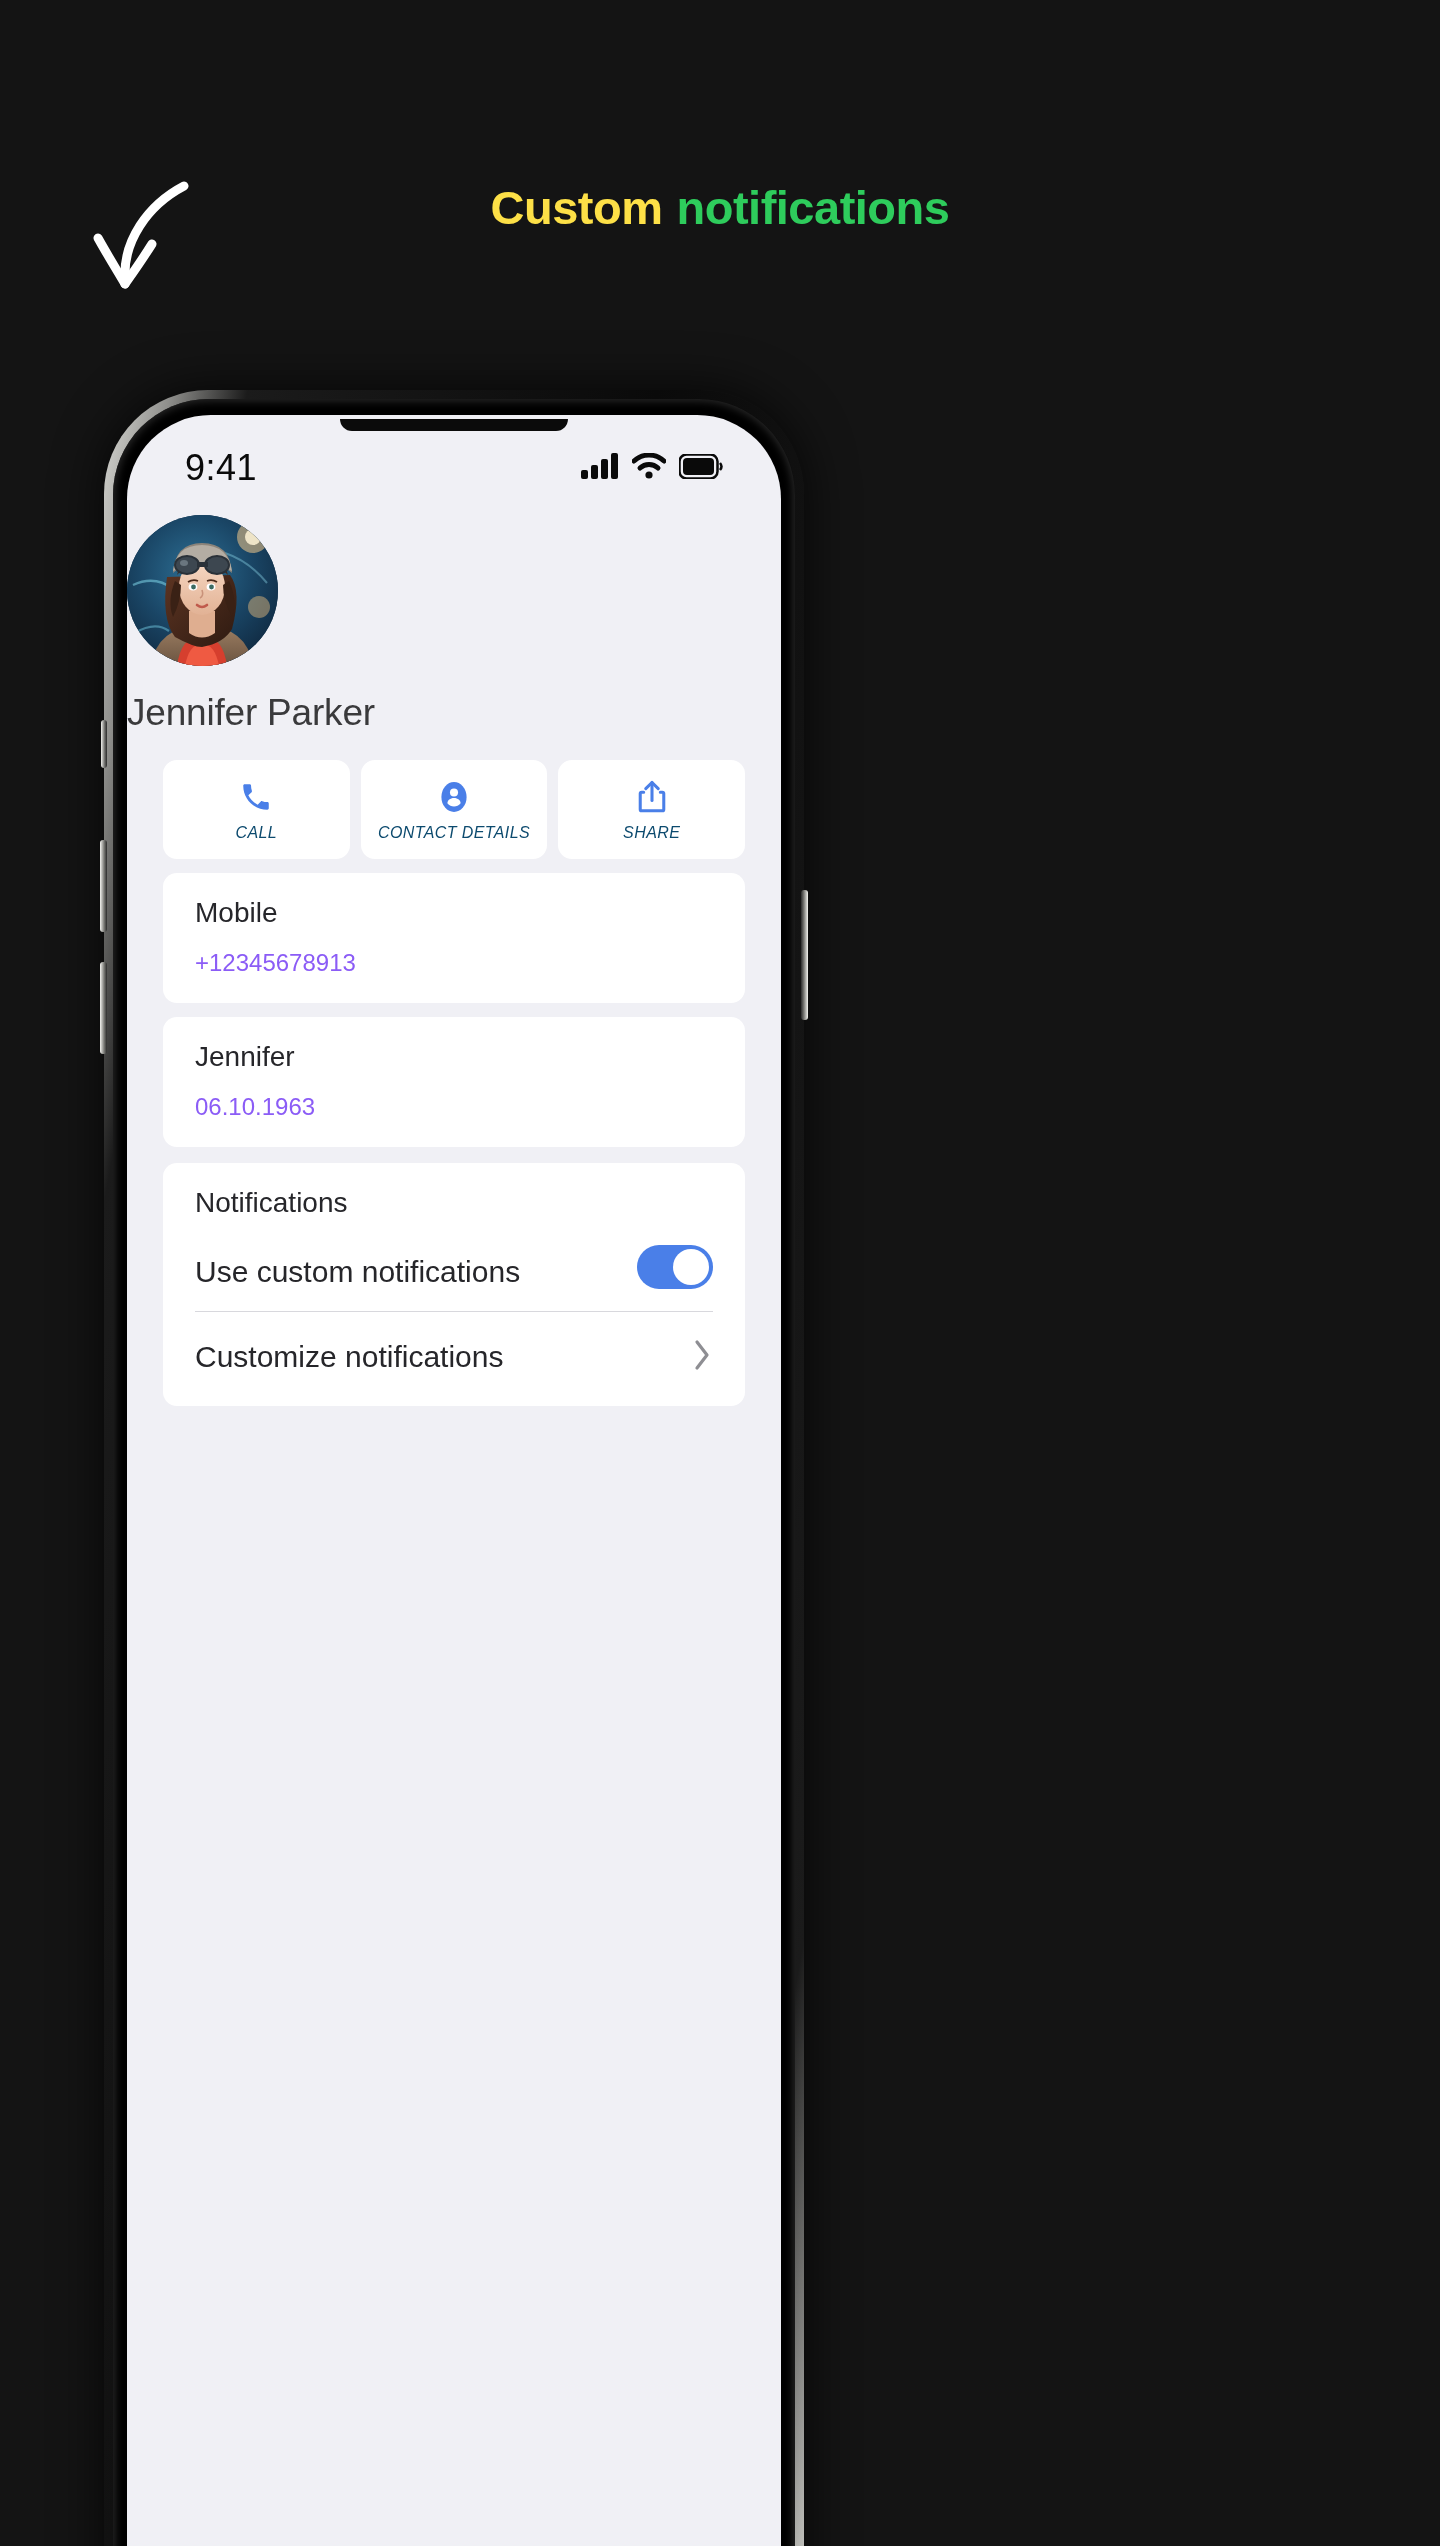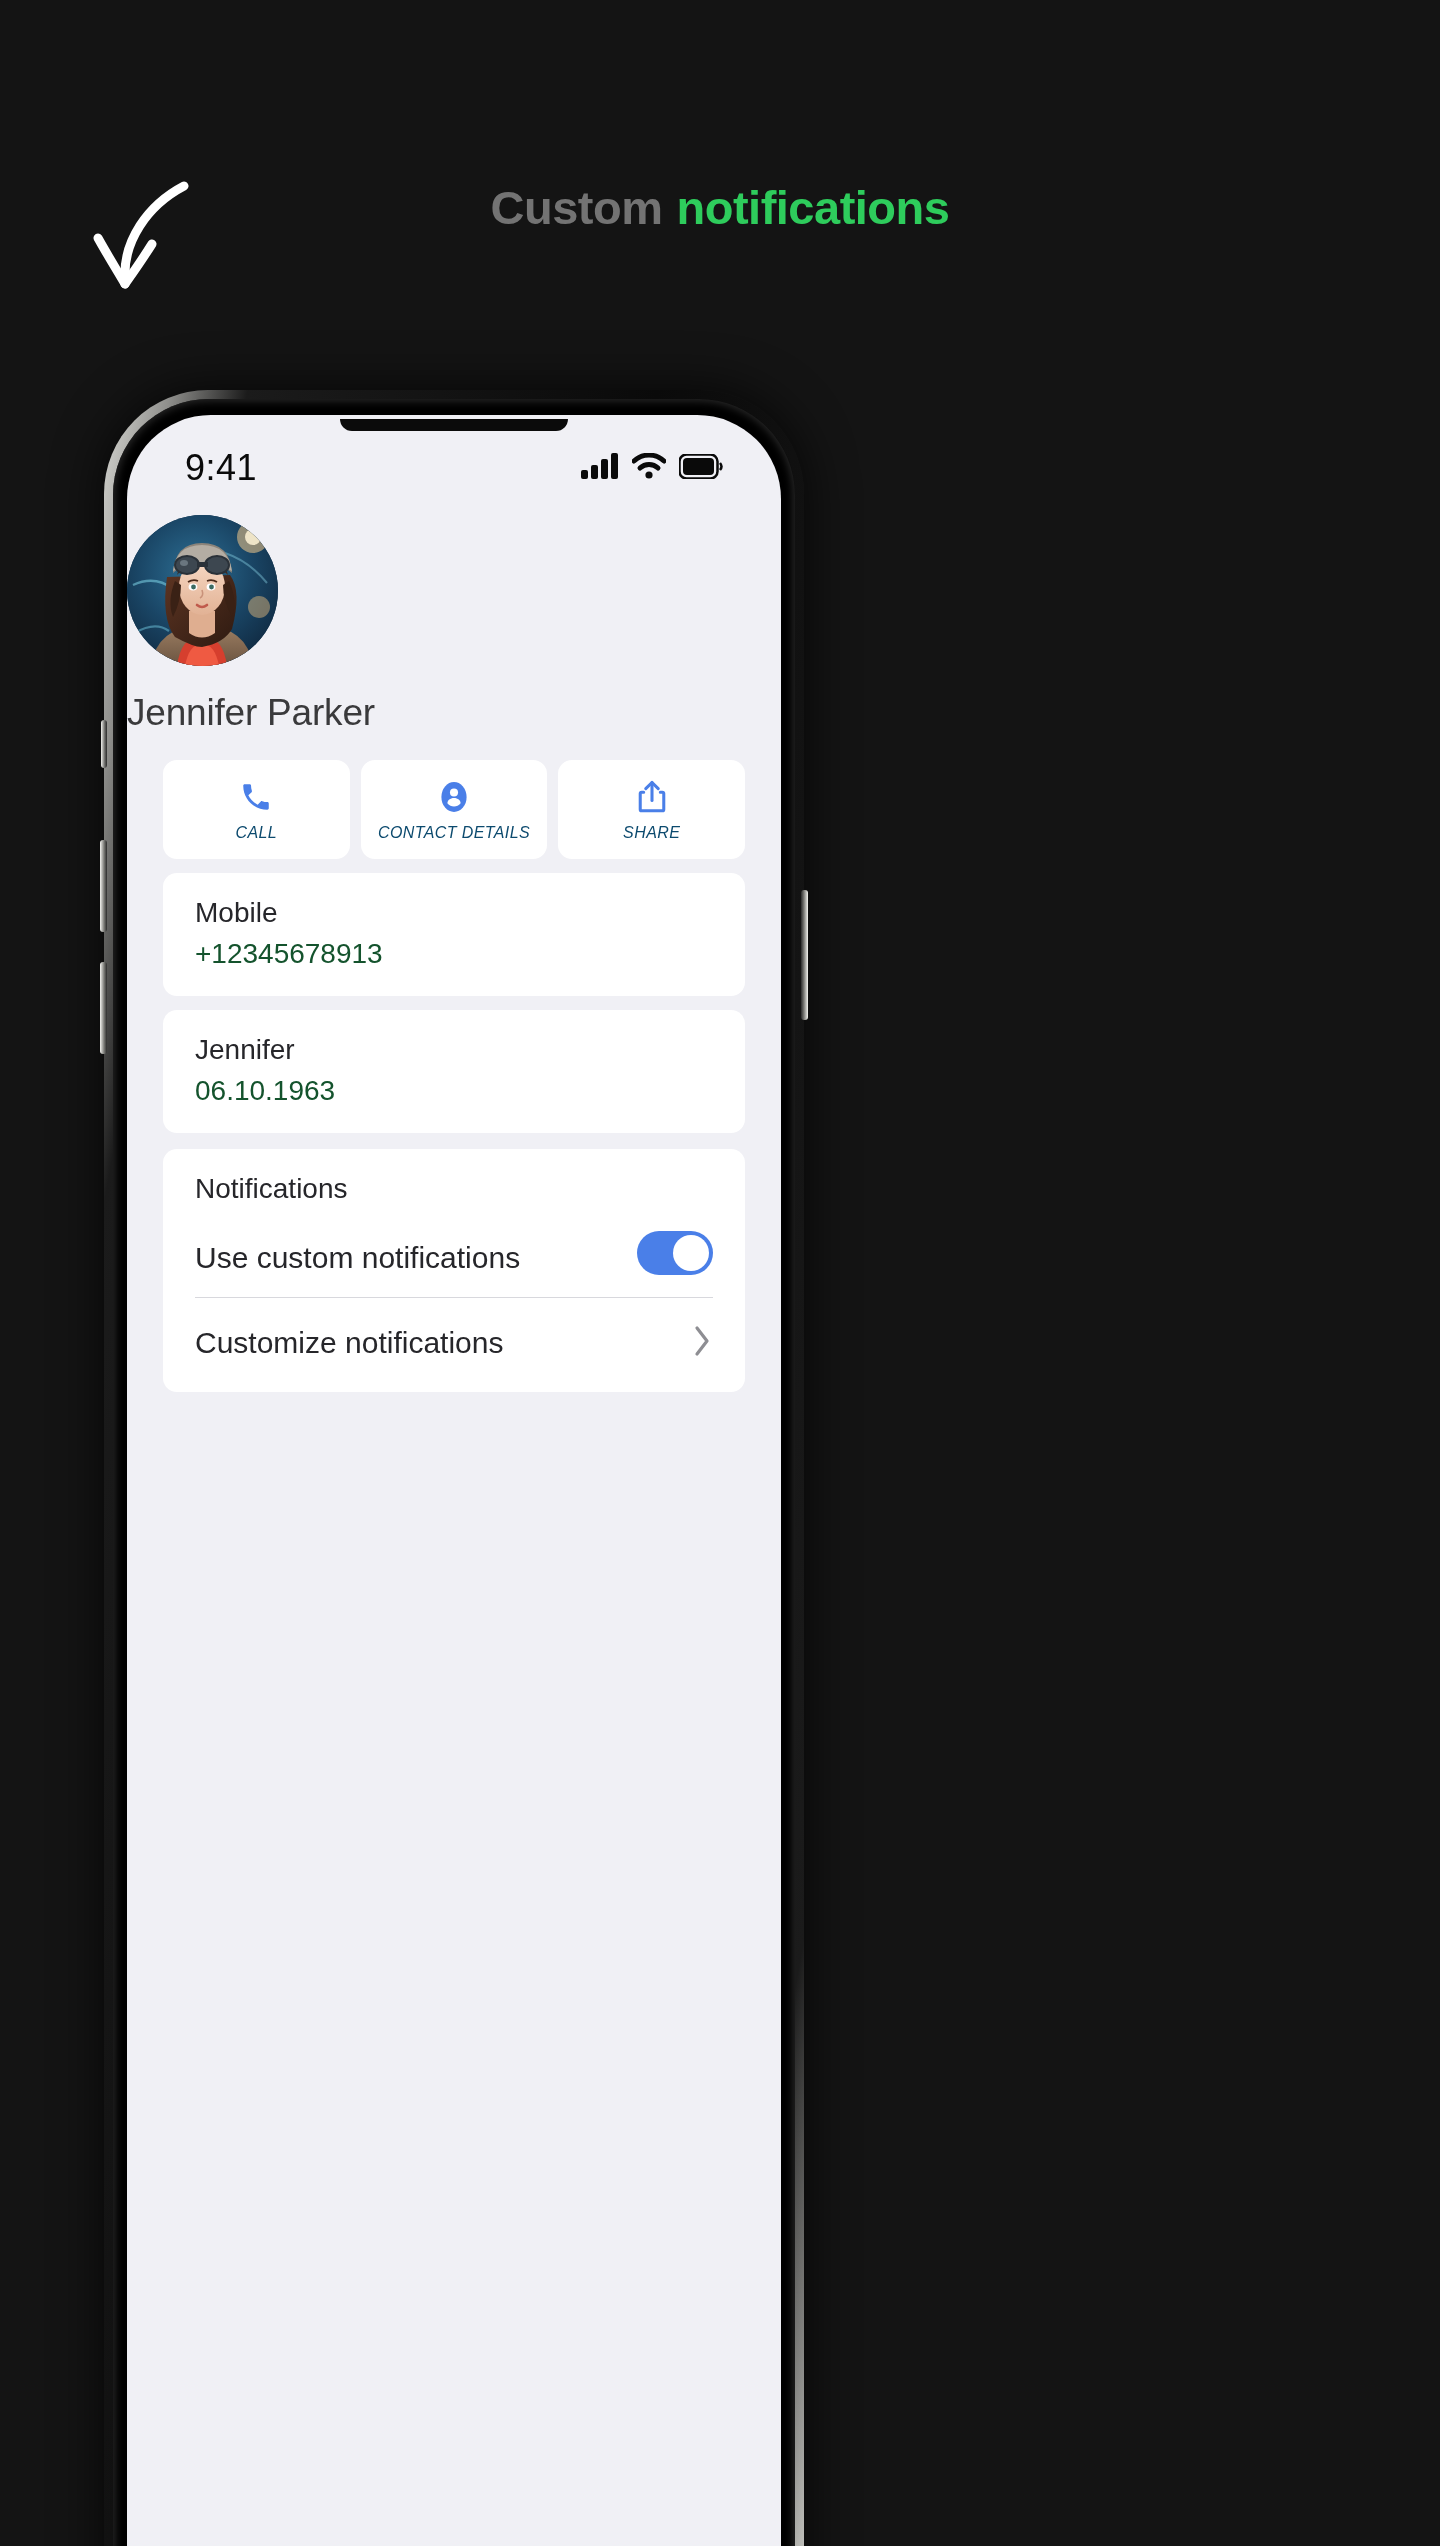--- a/index.html
+++ b/index.html
@@ -11,21 +11,21 @@
   }
   .stage { position:relative; width:1440px; height:2546px; background:#141414; }
 
   
   .headline {
     position:absolute; left:0; top:180px; width:1440px;
     text-align:center;
     font-size:47px; font-weight:bold; letter-spacing:-0.5px;
     white-space:nowrap;
   }
-  .headline .hl-white { color:#737373; }
+  .headline .hl-white { color:#fde047; }
   .headline .hl-green { color:#2ECC5C; margin-left:14px; }
 
   
   .arrow-wrap { position:absolute; left:80px; top:180px; width:130px; height:110px; }
 
   
   .device {
     position:absolute; left:104px; top:390px;
     width:700px; height:2300px;
     border-radius:104px;
@@ -114,21 +114,21 @@
   .action-icon { height:38px; display:flex; align-items:center; }
   .action-label {
     font-size:16px; color:#0c4a6e; letter-spacing:0.4px; font-weight:500;font-style:italic;
   }
 
   .info-card {
     background:#fff; border-radius:14px;
     margin-top:14px; padding:24px 32px 26px 32px;
   }
   .info-label { font-size:28px; color:#26262a; }
-  .info-value { font-size:28px; color:#14532d; margin-top:9px; }
+  .info-value { font-size:24px; color:#8b5cf6; margin-top:20px; }
 
   .notif-card {
     background:#fff; border-radius:14px; margin-top:16px;
     padding:24px 0 0 0;
   }
   .notif-title { font-size:28px; color:#26262a; padding:0 32px; }
   .notif-toggle-row {
     display:flex; align-items:flex-end; justify-content:space-between;
     padding:26px 32px 22px 32px;
   }

